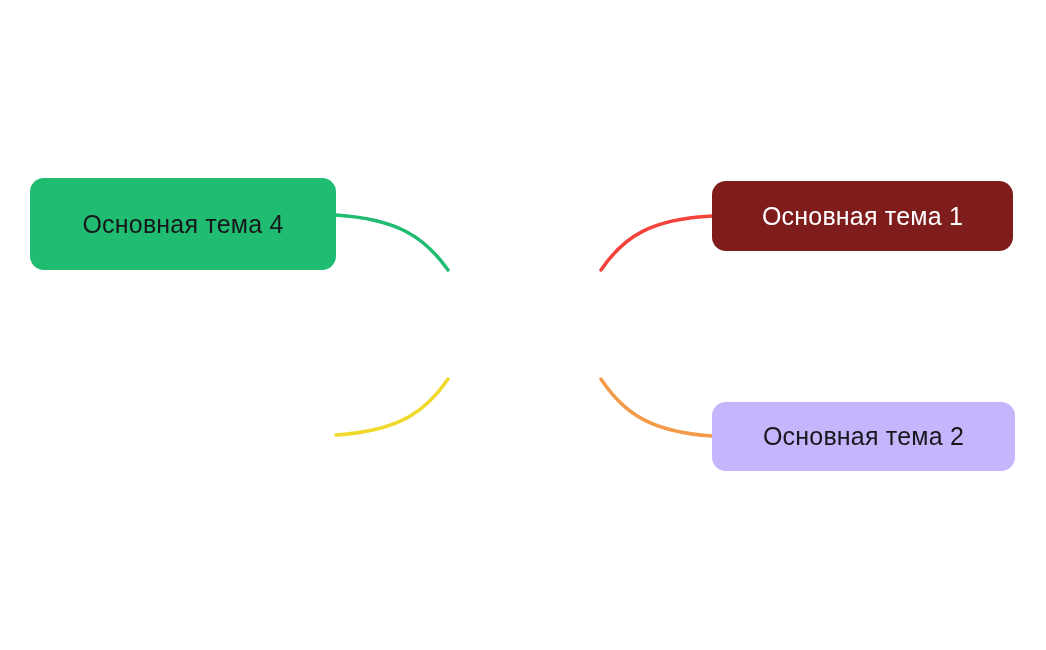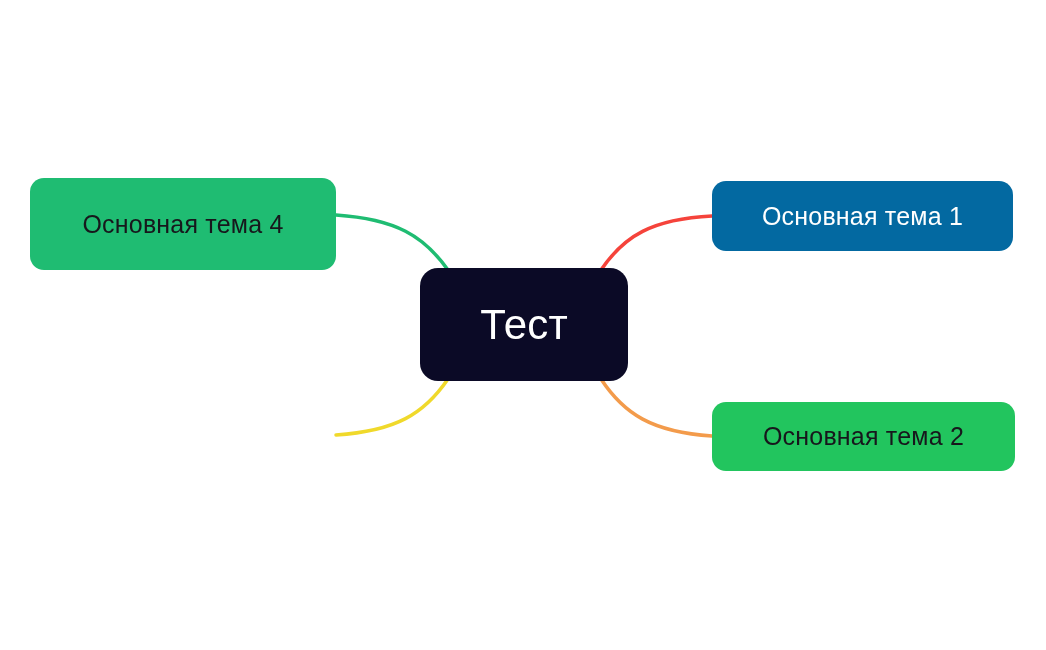--- a/index.html
+++ b/index.html
@@ -65,30 +65,27 @@
 
 <div class="canvas">
 
   <svg class="edges" viewBox="0 0 1046 650" xmlns="http://www.w3.org/2000/svg">
     <path d="M 336 215 C 396 219 424 236 448 270" stroke="#1FBC72"></path>
     <path d="M 712 216 C 652 219 624 236 601 270" stroke="#F5433B"></path>
     <path d="M 336 435 C 396 431 424 414 448 379" stroke="#F0D92B"></path>
     <path d="M 712 436 C 652 432 624 414 601 379" stroke="#F39B4B"></path>
   </svg>
 
-  <div class="node central" style="background: rgb(11, 10, 38); color: rgb(255, 255, 255);">
-    <span class="label">Тест</span>
-  </div>
 
   <div class="node topic-4" style="background: rgb(31, 188, 114); color: rgb(23, 23, 28);">
     <span class="label">Основная тема 4</span>
   </div>
 
-  <div class="node topic-1" style="background: #0369a1; color: rgb(255, 255, 255);">
+  <div class="node topic-1" style="background: #7f1d1d; color: rgb(255, 255, 255);">
     <span class="label">Основная тема 1</span>
   </div>
 
 
-  <div class="node topic-2" style="background: #22c55e; color: rgb(23, 23, 28); align-items: center;">
+  <div class="node topic-2" style="background: #c4b5fd; color: rgb(23, 23, 28); align-items: center;">
     <span class="label">Основная тема 2</span>
   </div>
 
 </div>
 
 </body></html>

